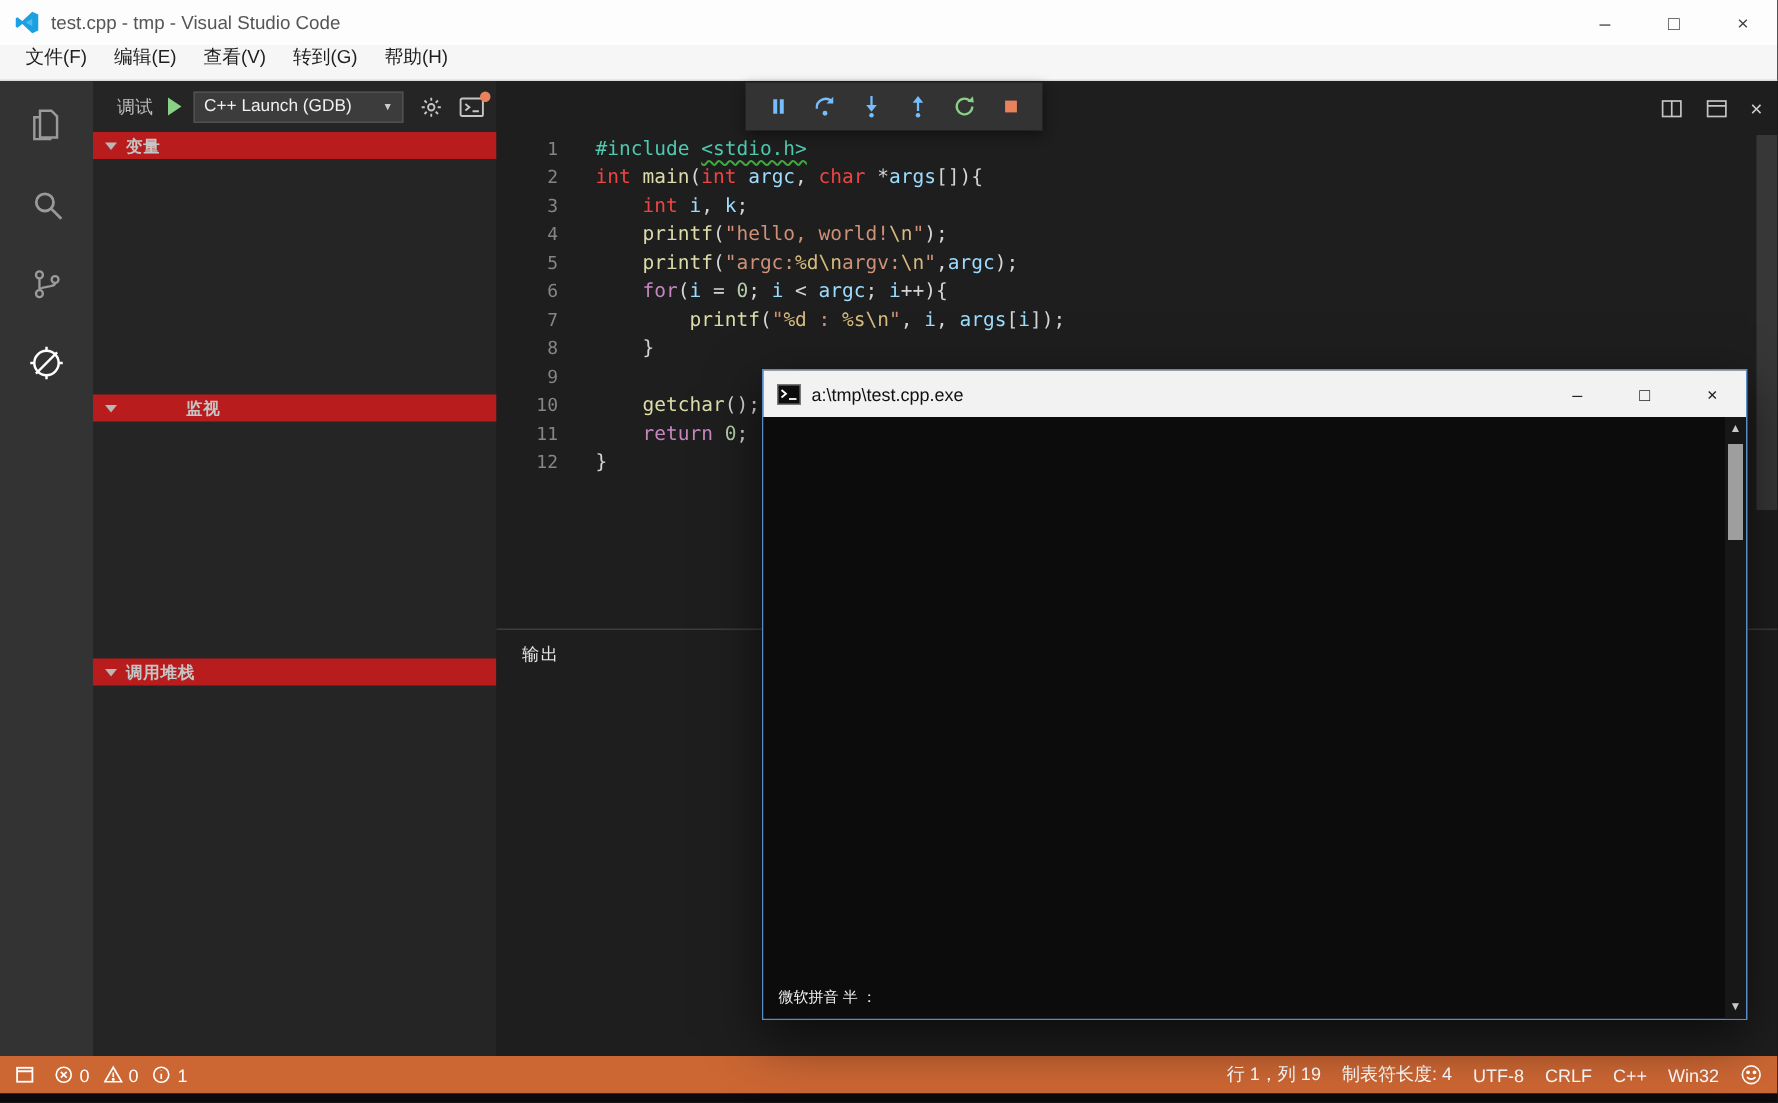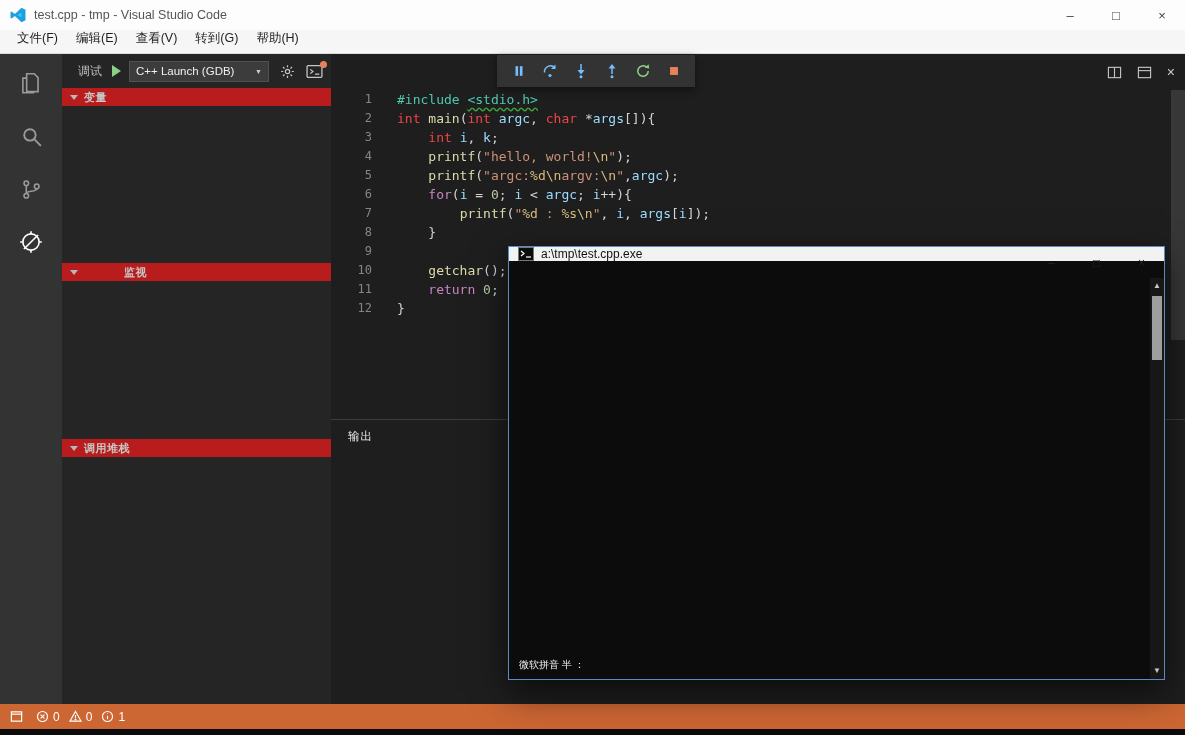--- a/index.html
+++ b/index.html
@@ -54,21 +54,21 @@
   .c-num{color:#B5CEA8}.c-str{color:#CE9178}.c-esc{color:#D7BA7D}.c-pl{color:#D4D4D4}.c-inc{color:#4EC9B0}
   .squiggle{text-decoration:underline;text-decoration-style:wavy;text-decoration-color:#3FA73F;text-underline-offset:3px;}
   .editor-scrollbar{position:absolute;right:0;top:36px;width:14px;height:320px;}
   .editor-scrollbar .thumb{width:100%;height:250px;background:rgba(121,121,121,.28);}
   .panel{position:absolute;left:0;top:365px;width:100%;height:285px;border-top:1px solid #3c3c3c;background:#1e1e1e;}
   .panel-header{height:32px;display:flex;align-items:center;padding-left:17px;}
   .panel-tab{font-size:11.5px;color:#e7e7e7;letter-spacing:1px;}
 
   
   .console{position:absolute;left:508px;top:246px;width:657px;height:434px;background:#0C0C0C;border:1px solid #5A8BC4;box-shadow:0 12px 34px rgba(0,0,0,.6);z-index:10;}
-  .console-titlebar{height:14px;background:#f2f2f2;display:flex;align-items:center;padding-left:9px;position:relative;}
+  .console-titlebar{height:31px;background:#f2f2f2;display:flex;align-items:center;padding-left:9px;position:relative;}
   .console-title{font-size:12px;color:#111;margin-left:7px;}
   .console-controls{position:absolute;right:0;top:0;height:31px;display:flex;}
   .console-btn{width:45px;height:31px;display:flex;align-items:center;justify-content:center;font-size:12px;color:#222;}
   .console-body{position:absolute;left:0;top:31px;right:0;bottom:0;background:#0C0C0C;}
   .console-scrollbar{position:absolute;right:0;top:0;width:14px;height:100%;background:#171717;}
   .cs-arrow{position:absolute;left:0;width:100%;text-align:center;color:#c8c8c8;font-size:8px;height:14px;line-height:14px;}
   .cs-up{top:1px;} .cs-down{bottom:1px;}
   .cs-thumb{position:absolute;left:2px;top:18px;width:10px;height:64px;background:#9e9e9e;}
   .ime-status{position:absolute;left:10px;bottom:7px;color:#f0f0f0;font-size:10px;}
 
@@ -297,16 +297,34 @@
             <circle cx="7" cy="10.3" r="0.5" fill="currentColor"></circle>
           </svg>
         <span class="cnt">0</span>
         <svg width="13" height="13" viewBox="0 0 14 14" fill="none" stroke="currentColor" stroke-width="1.2">
             <circle cx="7" cy="7" r="5.4"></circle>
             <path d="M7 6.2v3.8M7 3.8v.4"></path>
           </svg>
         <span class="cnt">1</span>
       </span>
     </div>
+    <div class="sb-right">
+      <div class="sb-right-items">
+          <span class="sb-item">行 1，列 19</span>
+          <span class="sb-item">制表符长度: 4</span>
+          <span class="sb-item">UTF-8</span>
+          <span class="sb-item">CRLF</span>
+          <span class="sb-item">C++</span>
+          <span class="sb-item">Win32</span>
+        </div>
+      <span class="sb-item">
+        <svg width="15" height="15" viewBox="0 0 16 16" fill="none" stroke="currentColor" stroke-width="1.2">
+            <circle cx="8" cy="8" r="6.3"></circle>
+            <circle cx="5.7" cy="6.3" r="0.8" fill="currentColor"></circle>
+            <circle cx="10.3" cy="6.3" r="0.8" fill="currentColor"></circle>
+            <path d="M5 9.7c1.6 1.8 4.4 1.8 6 0"></path>
+          </svg>
+      </span>
+    </div>
   </div>
   <div class="bottom-strip"></div>
 
 </div>
 
 </body></html>

